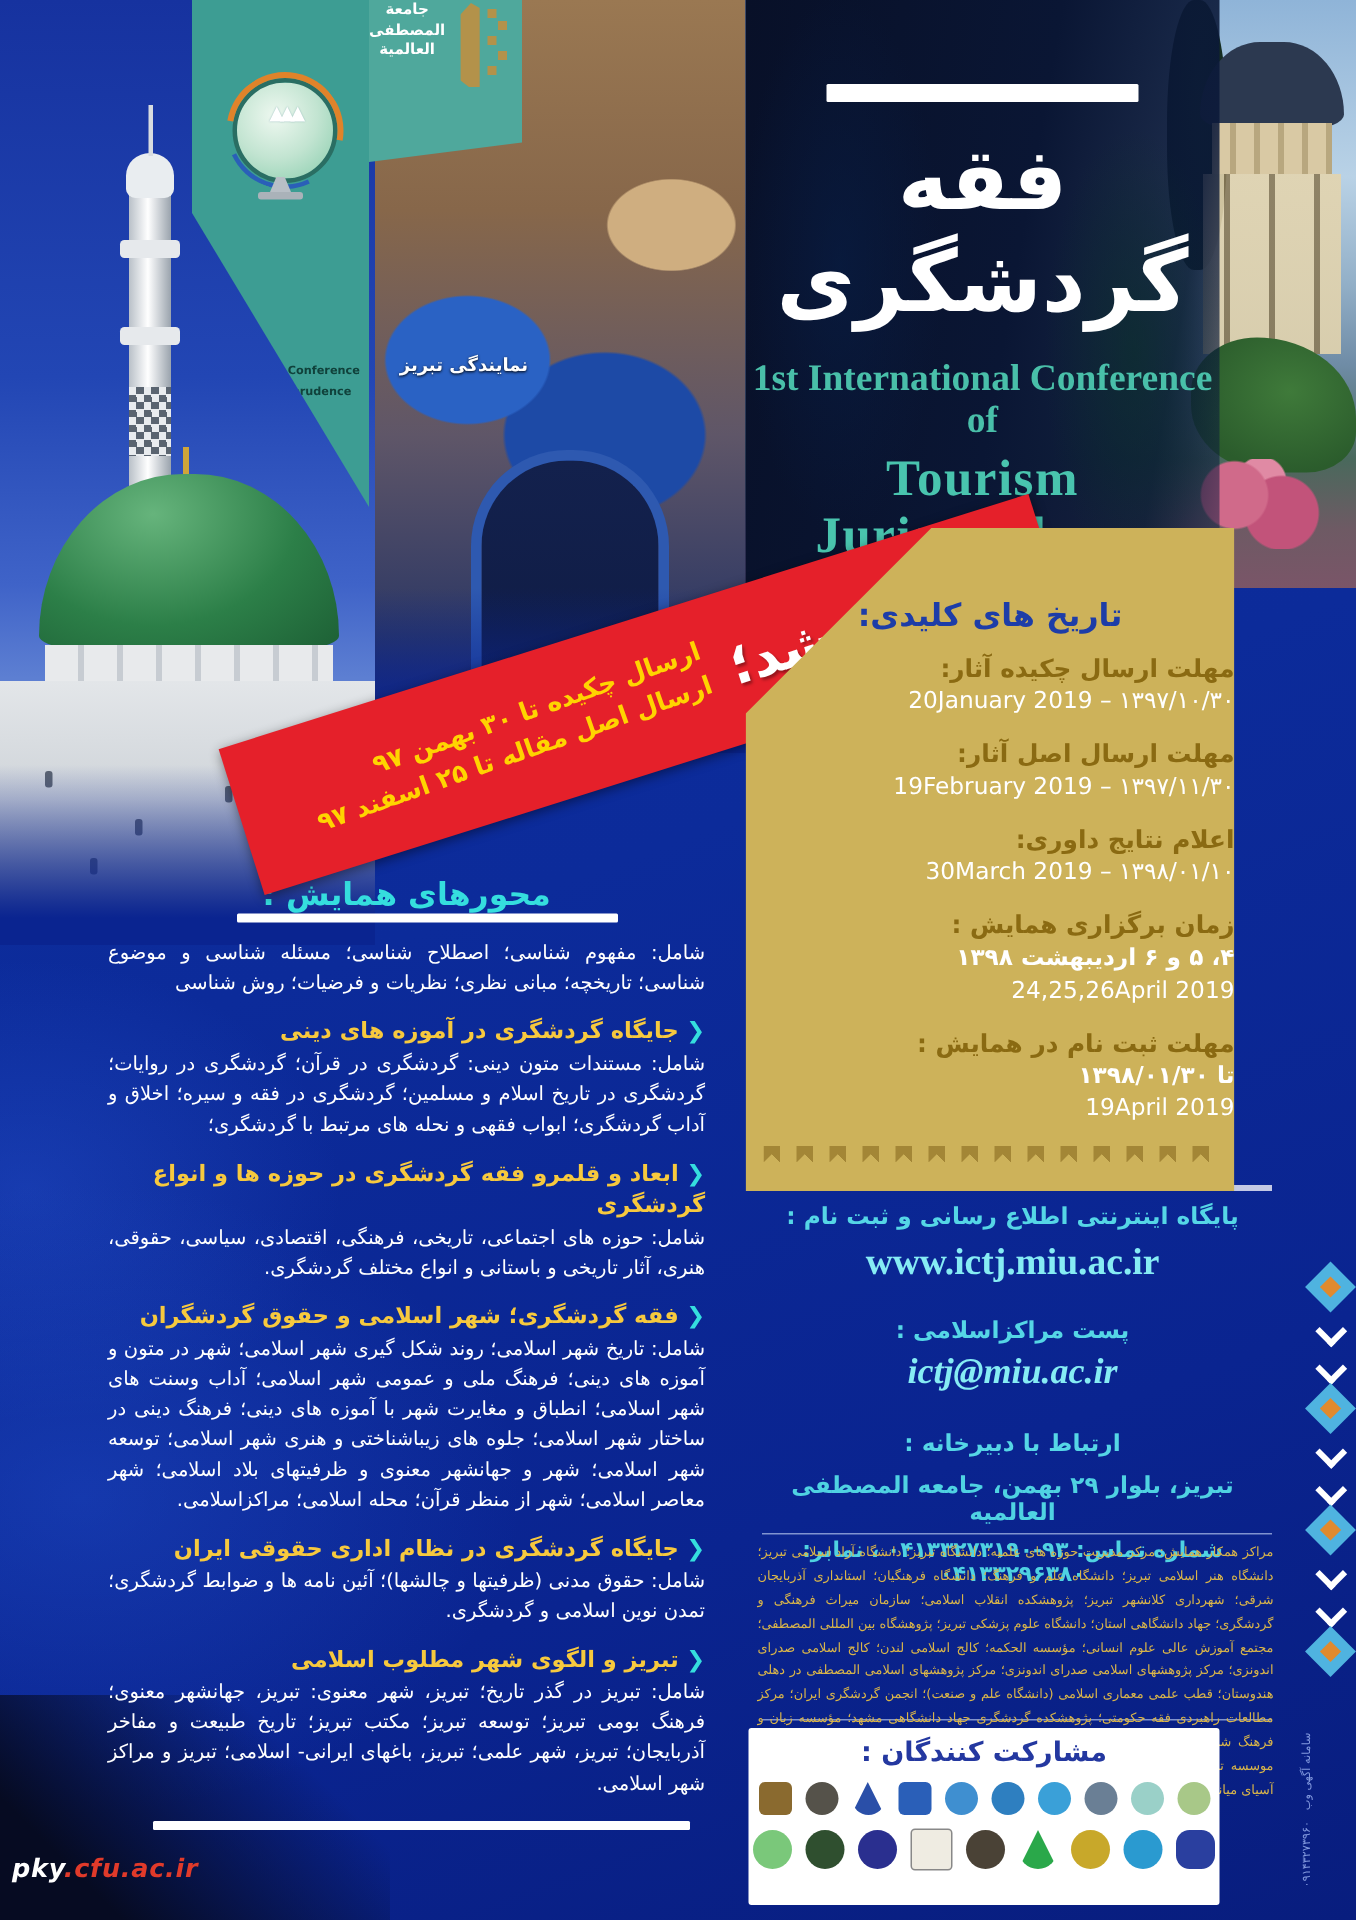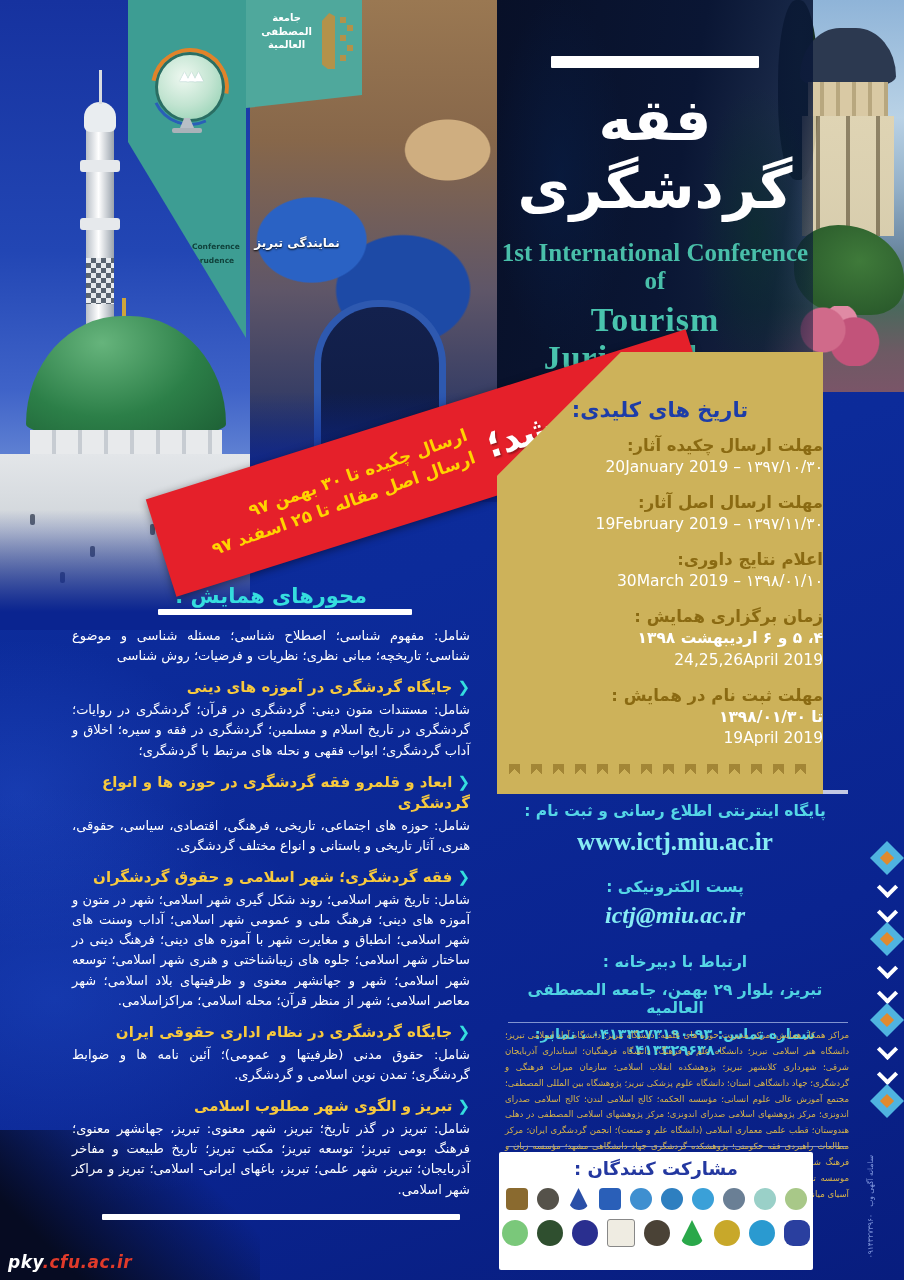--- a/index.html
+++ b/index.html
@@ -61,28 +61,28 @@
   .clogo::after{content:"";position:absolute;inset:-7px;border-radius:50%;
     border:3px solid transparent;border-bottom-color:#2a5fb8;transform:rotate(20deg);}
   .clogo .tris{position:absolute;left:0;right:0;top:14px;text-align:center;color:#fff;
     font-size:13px;letter-spacing:-3px;text-shadow:0 0 1px #7aa;line-height:13px;}
   .clogo-stand{position:absolute;left:52px;top:118px;width:14px;height:10px;background:#b8bfc6;
     clip-path:polygon(30% 0,70% 0,100% 100%,0 100%);}
   .clogo-base{position:absolute;left:44px;top:128px;width:30px;height:5px;background:#aab2b9;border-radius:2px;}
   .pennant-left .ptext{position:absolute;left:4px;right:4px;top:240px;text-align:center;
     color:#10413b;font-size:7.5px;font-weight:bold;line-height:1.8;}
 
-  .pennant-right{position:absolute;left:246px;top:0;width:116px;height:108px;background:#4fa89c;
-    clip-path:polygon(0 0,100% 0,100% 88%,0 100%);z-index:6;display:flex;align-items:flex-start;justify-content:flex-end;padding-top:11px;box-sizing:border-box;}
+  .pennant-right{position:absolute;left:246px;top:0;width:102px;height:108px;background:#4fa89c;
+    clip-path:polygon(0 0,100% 0,100% 88%,0 100%);z-index:6;display:flex;align-items:flex-start;padding-top:0;box-sizing:border-box;}
   .mlogo{position:relative;width:34px;height:62px;margin-left:6px;margin-right:8px;}
   .mlogo .bar{position:absolute;left:2px;top:2px;width:13px;height:56px;background:#b3924a;
     clip-path:polygon(0 14%,55% 0,100% 6%,100% 100%,45% 100%,0 92%);}
   .mlogo .sq{position:absolute;width:6px;height:6px;background:#b3924a;}
   .arabic-name{color:#fff;font-size:10px;font-weight:bold;text-align:center;line-height:1.35;margin-right:2px;}
-  .rep-tabriz{position:absolute;left:242px;top:236px;width:110px;text-align:center;color:#fff;
+  .rep-tabriz{position:absolute;left:242px;top:236px;width:110px;text-align:right;color:#fff;
     font-size:12px;font-weight:bold;z-index:6;text-shadow:0 1px 2px #000;}
 
   
   .photo-hafez{position:absolute;left:497px;top:0;width:407px;height:392px;
     background:linear-gradient(180deg,#8fb4d8 0%,#b9d2e6 30%,#93b0c8 48%,#6f8ca6 62%,#49695c 78%,#6e5a64 90%,#7a5568 100%);}
   .pav-dome{position:absolute;right:8px;top:28px;width:96px;height:58px;background:#2c3950;
     border-radius:50% 50% 30% 30%/100% 100% 20% 20%;}
   .pav-drum{position:absolute;right:16px;top:82px;width:80px;height:34px;
     background:repeating-linear-gradient(90deg,#d9c9a4 0 12px,#b8a77f 12px 16px);}
   .pav-arches{position:absolute;right:10px;top:116px;width:92px;height:120px;
@@ -186,21 +186,21 @@
   .side-pattern{position:absolute;right:2px;top:846px;width:30px;height:302px;display:flex;
     flex-direction:column;align-items:center;gap:7px;z-index:2;}
   .sp-diamond{position:relative;width:24px;height:24px;background:#4fb3e0;transform:rotate(45deg);flex:none;}
   .sp-diamond::after{content:"";position:absolute;inset:7px;background:#e08a2e;}
   .sp-chev{width:11px;height:11px;border-right:4px solid #fff;border-bottom:4px solid #fff;
     transform:rotate(45deg);flex:none;margin-top:3px;}
 
   
   .bottom-left-shade{position:absolute;left:0;bottom:0;width:260px;height:150px;
     background:linear-gradient(45deg,#060b22 20%,rgba(6,11,34,0) 75%);z-index:2;}
-  .watermark{position:absolute;left:8px;bottom:8px;z-index:7;font-style:italic;font-weight:bold;
+  .watermark{position:absolute;left:8px;bottom:24px;z-index:7;font-style:italic;font-weight:bold;
     font-size:17px;letter-spacing:.5px;}
   .wm-a{color:#fff;} .wm-b{color:#e03a2a;}
   .side-credit{position:absolute;right:26px;bottom:22px;writing-mode:vertical-rl;transform:rotate(180deg);
     color:#8fa6e8;font-size:7.5px;line-height:1.7;z-index:3;direction:rtl;opacity:.9;}
 </style>
 </head>
 <body>
 
 <div id="poster">
 
@@ -328,34 +328,34 @@
     <div class="topic">
       <div class="topic-h"><span class="topic-mark">❮</span><span>ابعاد و قلمرو فقه گردشگری در حوزه ها و انواع گردشگری</span></div>
       <div class="topic-b">شامل: حوزه های اجتماعی، تاریخی، فرهنگی، اقتصادی، سیاسی، حقوقی، هنری، آثار تاریخی و باستانی و انواع مختلف گردشگری.</div>
     </div>
     <div class="topic">
       <div class="topic-h"><span class="topic-mark">❮</span><span>فقه گردشگری؛ شهر اسلامی و حقوق گردشگران</span></div>
       <div class="topic-b">شامل: تاریخ شهر اسلامی؛ روند شکل گیری شهر اسلامی؛ شهر در متون و آموزه های دینی؛ فرهنگ ملی و عمومی شهر اسلامی؛ آداب وسنت های شهر اسلامی؛ انطباق و مغایرت شهر با آموزه های دینی؛ فرهنگ دینی در ساختار شهر اسلامی؛ جلوه های زیباشناختی و هنری شهر اسلامی؛ توسعه شهر اسلامی؛ شهر و جهانشهر معنوی و ظرفیتهای بلاد اسلامی؛ شهر معاصر اسلامی؛ شهر از منظر قرآن؛ محله اسلامی؛ مراکزاسلامی.</div>
     </div>
     <div class="topic">
       <div class="topic-h"><span class="topic-mark">❮</span><span>جایگاه گردشگری در نظام اداری حقوقی ایران</span></div>
-      <div class="topic-b">شامل: حقوق مدنی (ظرفیتها و عمومی)؛ آئین نامه ها و ضوابط گردشگری؛ تمدن نوین اسلامی و گردشگری.</div>
+      <div class="topic-b">شامل: حقوق مدنی (ظرفیتها و چالشها)؛ آئین نامه ها و ضوابط گردشگری؛ تمدن نوین اسلامی و گردشگری.</div>
     </div>
     <div class="topic">
       <div class="topic-h"><span class="topic-mark">❮</span><span>تبریز و الگوی شهر مطلوب اسلامی</span></div>
       <div class="topic-b">شامل: تبریز در گذر تاریخ؛ تبریز، شهر معنوی: تبریز، جهانشهر معنوی؛ فرهنگ بومی تبریز؛ توسعه تبریز؛ مکتب تبریز؛ تاریخ طبیعت و مفاخر آذربایجان؛ تبریز، شهر علمی؛ تبریز، باغهای ایرانی- اسلامی؛ تبریز و مراکز شهر اسلامی.</div>
     </div>
     <div class="topics-bar-end"></div>
   </div>
 
   <div class="contact-rule-top"></div>
   <div class="contact">
     <div class="c-label">پایگاه اینترنتی اطلاع رسانی و ثبت نام :</div>
     <div class="c-web">www.ictj.miu.ac.ir</div>
-    <div class="c-label c-label2">پست الکترونیکی :</div>
+    <div class="c-label c-label2">پست مراکزاسلامی :</div>
     <div class="c-email">ictj@miu.ac.ir</div>
     <div class="c-label c-sec">ارتباط با دبیرخانه :</div>
     <div class="c-addr">تبریز، بلوار ۲۹ بهمن، جامعه المصطفی العالمیه</div>
     <div class="c-phone">شماره تماس: ۹۳-۰۴۱۳۳۲۷۳۱۹۰ ، نمابر: ۰۴۱۳۳۲۹۶۳۸۰</div>
   </div>
 
   <div class="note-rule" style="top:1022px"></div>
   <div class="partners-note">مراکز همکار همایش: مرکز مدیریت حوزه های علمیه؛ دانشگاه تبریز؛ دانشگاه آزاد اسلامی تبریز؛ دانشگاه هنر اسلامی تبریز؛ دانشگاه علم و فرهنگ؛ دانشگاه فرهنگیان؛ استانداری آذربایجان شرقی؛ شهرداری کلانشهر تبریز؛ پژوهشکده انقلاب اسلامی؛ سازمان میراث فرهنگی و گردشگری؛ جهاد دانشگاهی استان؛ دانشگاه علوم پزشکی تبریز؛ پژوهشگاه بین المللی المصطفی؛ مجتمع آموزش عالی علوم انسانی؛ مؤسسه الحکمه؛ کالج اسلامی لندن؛ کالج اسلامی صدرای اندونزی؛ مرکز پژوهشهای اسلامی صدرای اندونزی؛ مرکز پژوهشهای اسلامی المصطفی در دهلی هندوستان؛ قطب علمی معماری اسلامی (دانشگاه علم و صنعت)؛ انجمن گردشگری ایران؛ مرکز مطالعات راهبردی فقه حکومتی؛ پژوهشکده گردشگری جهاد دانشگاهی مشهد؛ مؤسسه زبان و فرهنگ شناسی صبا و سیمای استان؛ منطقه آزاد تجاری ارس؛ مجمع مهندسان جوان استان؛ موسسه تحقیقاتی علوم اسلامی و انسانی دانشگاه تبریز؛ موسسه تحقیقاتی قفقاز آناتولی و آسیای میانه؛ موسسه مطالعات بین المللی فرهنگی آران؛</div>
   <div class="note-rule" style="top:1146px"></div>
 

